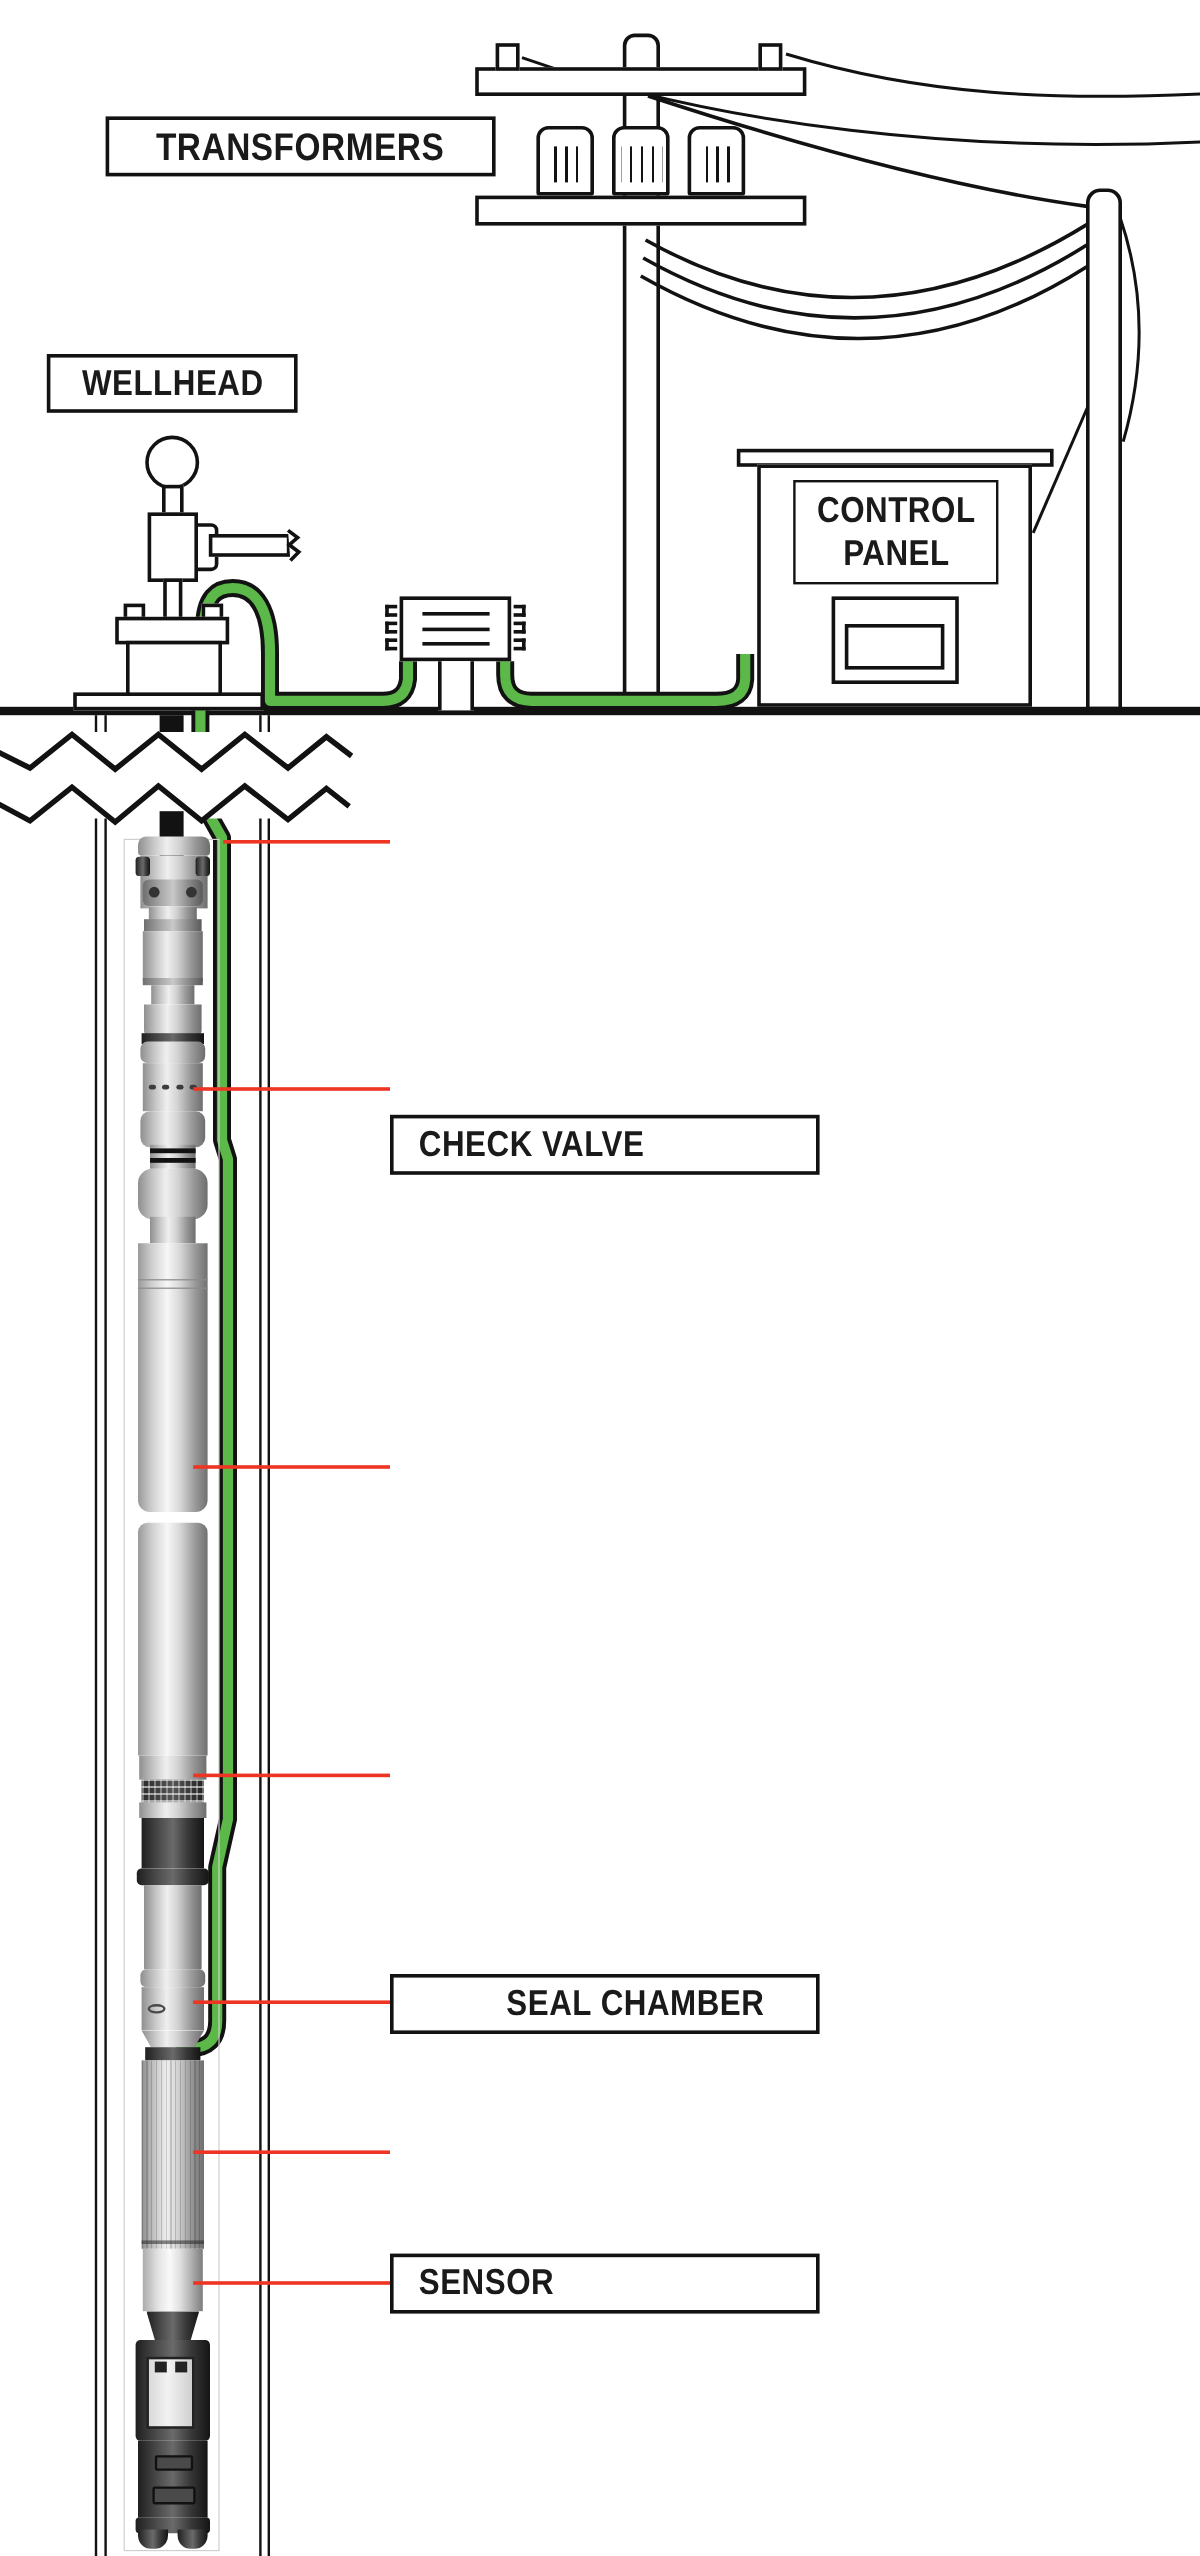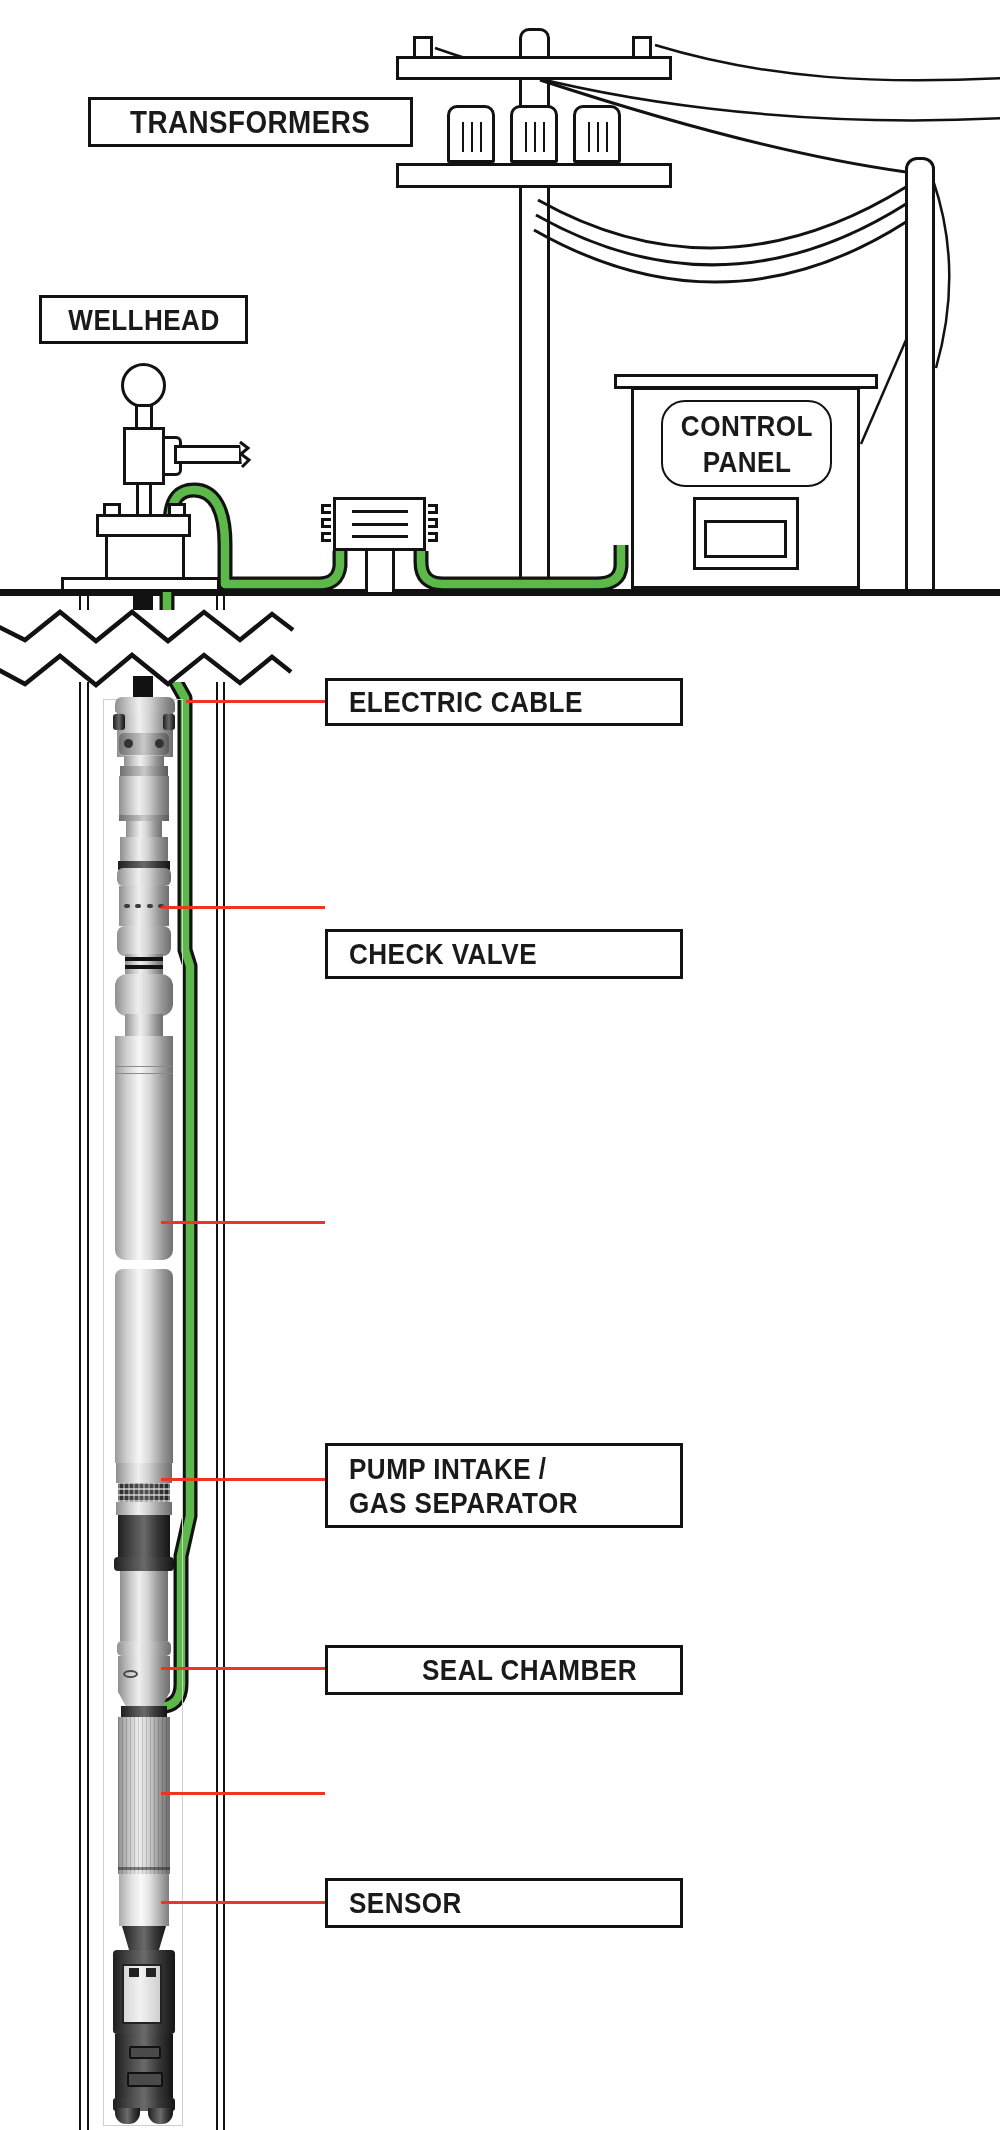--- a/index.html
+++ b/index.html
@@ -116,21 +116,21 @@
   <div class="abs" style="left:321px;top:504px;width:10px;height:10px;border:3px solid #121212;border-right:none;box-sizing:border-box;z-index:6;"></div>
   <div class="abs" style="left:321px;top:518px;width:10px;height:10px;border:3px solid #121212;border-right:none;box-sizing:border-box;z-index:6;"></div>
   <div class="abs" style="left:321px;top:532px;width:10px;height:10px;border:3px solid #121212;border-right:none;box-sizing:border-box;z-index:6;"></div>
   <div class="abs" style="left:428px;top:504px;width:10px;height:10px;border:3px solid #121212;border-left:none;box-sizing:border-box;z-index:6;"></div>
   <div class="abs" style="left:428px;top:518px;width:10px;height:10px;border:3px solid #121212;border-left:none;box-sizing:border-box;z-index:6;"></div>
   <div class="abs" style="left:428px;top:532px;width:10px;height:10px;border:3px solid #121212;border-left:none;box-sizing:border-box;z-index:6;"></div>
   <div class="abs" style="left:365px;top:551px;width:30px;height:41px;background:#fff;border-left:3px solid #121212;border-right:3px solid #121212;box-sizing:border-box;z-index:7;"></div>
 
   <div class="shape" style="left:614px;top:374px;width:264px;height:15px;z-index:7;"></div>
   <div class="shape" style="left:631px;top:387px;width:229px;height:202px;z-index:7;"></div>
-  <div class="titlebox thin" style="left:661px;top:400px;width:171px;height:87px;z-index:8;border-width:2.5px;border-radius:24px;">
+  <div class="titlebox thin" style="left:661px;top:400px;width:171px;height:87px;z-index:8;border-width:2.5px;">
     <span class="ln">CONTROL</span>
     <span class="ln">PANEL</span>
   </div>
   <div class="shape" style="left:693px;top:497px;width:106px;height:73px;z-index:8;"></div>
   <div class="shape" style="left:704px;top:520px;width:83px;height:38px;z-index:8;"></div>
 
   <svg width="320" height="110" style="left:0;top:600px;z-index:7;">
     <rect x="-20" y="10" width="318" height="72" rx="20" fill="#fff"></rect>
     <polyline points="-5,25 25,40 60,12 96,41 132,12 168,41 204,12 240,40 272,14 293,30" fill="none" stroke="#121212" stroke-width="4.5"></polyline>
     <polyline points="-5,68 25,84 60,56 96,85 132,55 168,84 204,55 240,83 272,57 291,72" fill="none" stroke="#121212" stroke-width="4.5"></polyline>
@@ -205,32 +205,24 @@
   </div>
 
   <div class="leader" style="left:186px;top:700px;width:139px;"></div>
   <div class="leader" style="left:161px;top:906px;width:164px;"></div>
   <div class="leader" style="left:161px;top:1221px;width:164px;"></div>
   <div class="leader" style="left:161px;top:1478px;width:164px;"></div>
   <div class="leader" style="left:161px;top:1667px;width:164px;"></div>
   <div class="leader" style="left:161px;top:1792px;width:164px;"></div>
   <div class="leader" style="left:161px;top:1901px;width:164px;"></div>
 
-  <div class="callout" style="top:678px;height:48px;">
-    <span class="ln">ELECTRIC CABLE</span>
-
-  </div>
   <div class="callout" style="top:883px;height:50px;margin-top:46px;">
     <span class="ln">CHECK VALVE</span>
 
   </div>
-  <div class="callout" style="top:1443px;height:85px;">
-    <span class="ln">PUMP INTAKE /</span>
-    <span class="ln">GAS SEPARATOR</span>
-  </div>
   <div class="callout" style="top:1645px;height:50px;text-align:right;">
     <span class="ln">SEAL CHAMBER</span>
 
   </div>
   <div class="callout" style="top:1878px;height:50px;">
     <span class="ln">SENSOR</span>
 
   </div>
 
 </div>

